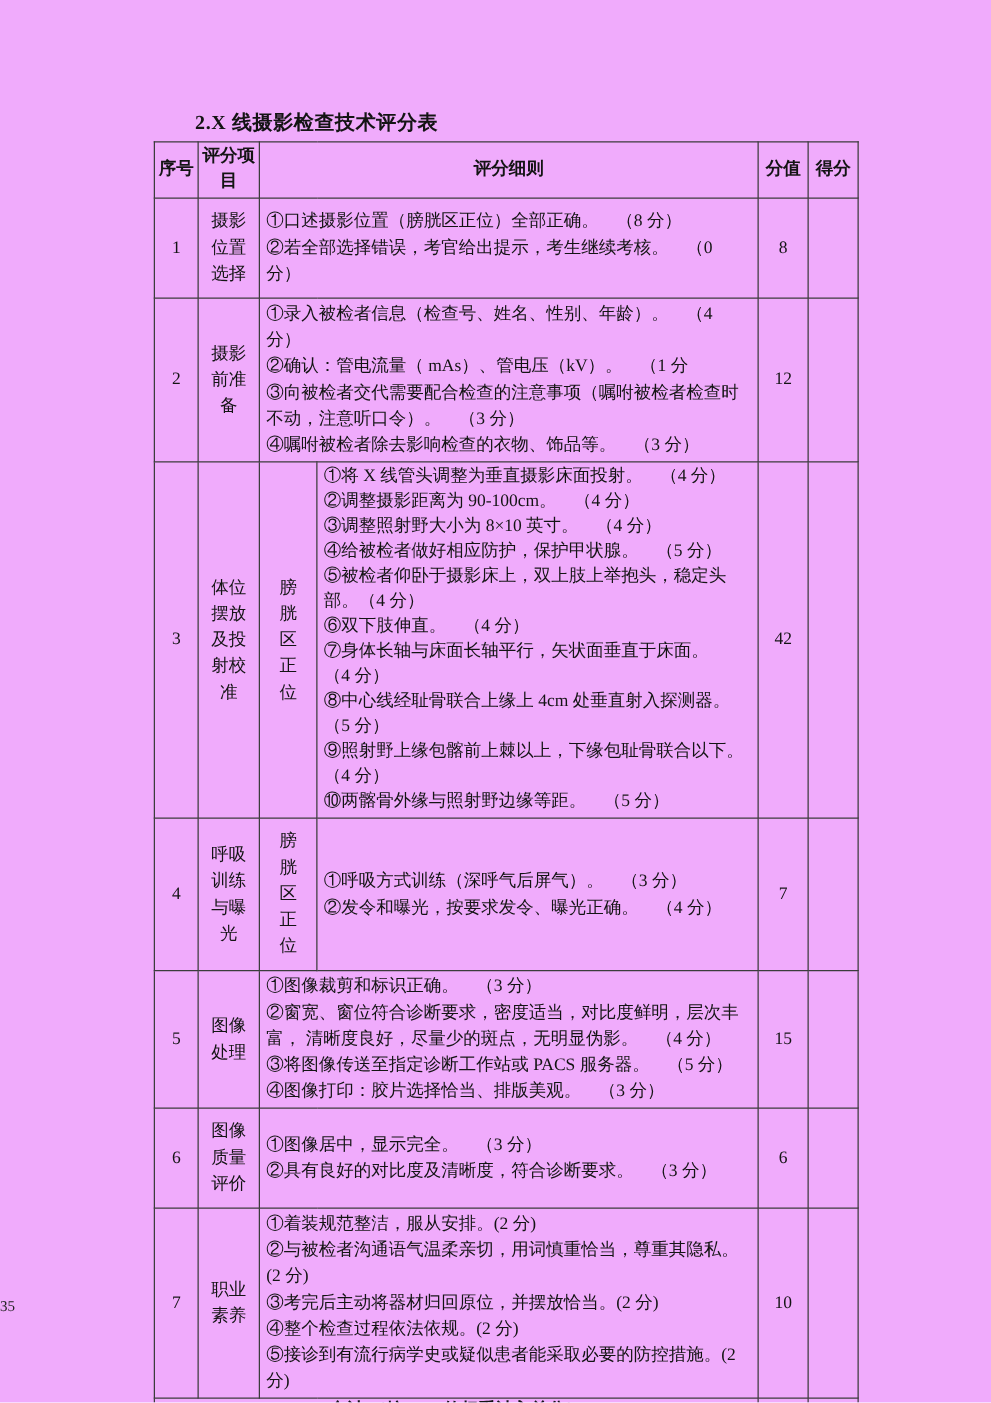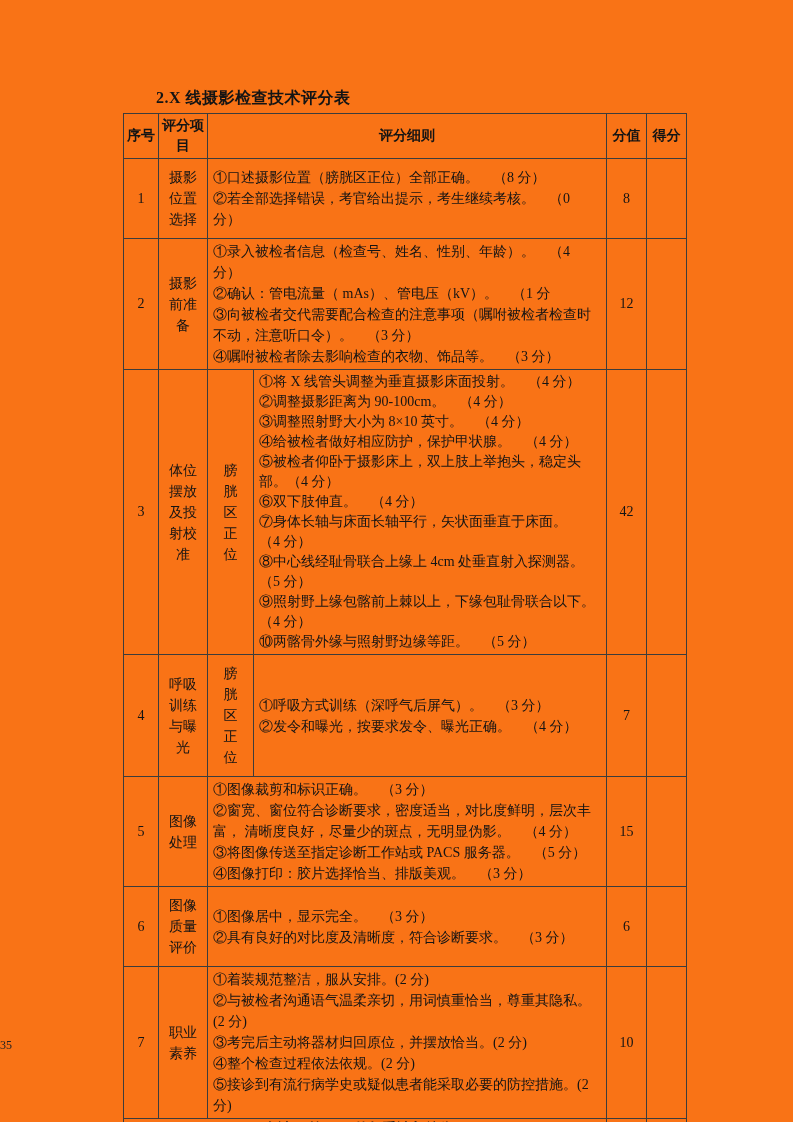--- a/index.html
+++ b/index.html
@@ -1,17 +1,17 @@
 <!DOCTYPE html>
 <html><head>
 <meta charset="utf-8">
 <style>
   html,body { margin:0; padding:0; background:#fff; }
   .page {
-    position:relative; width:793px; height:1122px; background:#f97316;
+    position:relative; width:793px; height:1122px; background:#f0abfc;
     font-family:"Liberation Serif","DejaVu Serif",serif; color:#141414;
     overflow:hidden;
   }
   .doc-title {
     position:absolute; left:156px; top:88px;
     font-size:16px; font-weight:700; letter-spacing:.5px; white-space:nowrap;
   }
   table.score {
     position:absolute; left:123px; top:113px; width:563px;
     border-collapse:collapse; table-layout:fixed;
@@ -101,21 +101,21 @@
     </tr>
 
     <tr class="h-r3">
       <td class="c-no">3</td>
       <td class="c-item">体位摆放及投射校准</td>
       <td class="c-sub">膀胱区正位</td>
       <td class="c-det">
         <div class="dl">①将 X 线管头调整为垂直摄影床面投射。　（4 分）</div>
         <div class="dl">②调整摄影距离为 90-100cm。　（4 分）</div>
         <div class="dl">③调整照射野大小为 8×10 英寸。　（4 分）</div>
-        <div class="dl">④给被检者做好相应防护，保护甲状腺。　（4 分）</div>
+        <div class="dl">④给被检者做好相应防护，保护甲状腺。　（5 分）</div>
         <div class="dl">⑤被检者仰卧于摄影床上，双上肢上举抱头，稳定头部。（4 分）</div>
         <div class="dl">⑥双下肢伸直。　（4 分）</div>
         <div class="dl">⑦身体长轴与床面长轴平行，矢状面垂直于床面。　（4 分）</div>
         <div class="dl">⑧中心线经耻骨联合上缘上 4cm 处垂直射入探测器。　（5 分）</div>
         <div class="dl">⑨照射野上缘包髂前上棘以上，下缘包耻骨联合以下。　（4 分）</div>
         <div class="dl">⑩两髂骨外缘与照射野边缘等距。　（5 分）</div>
       </td>
       <td class="c-score">42</td>
       <td class="c-earned"></td>
     </tr>

